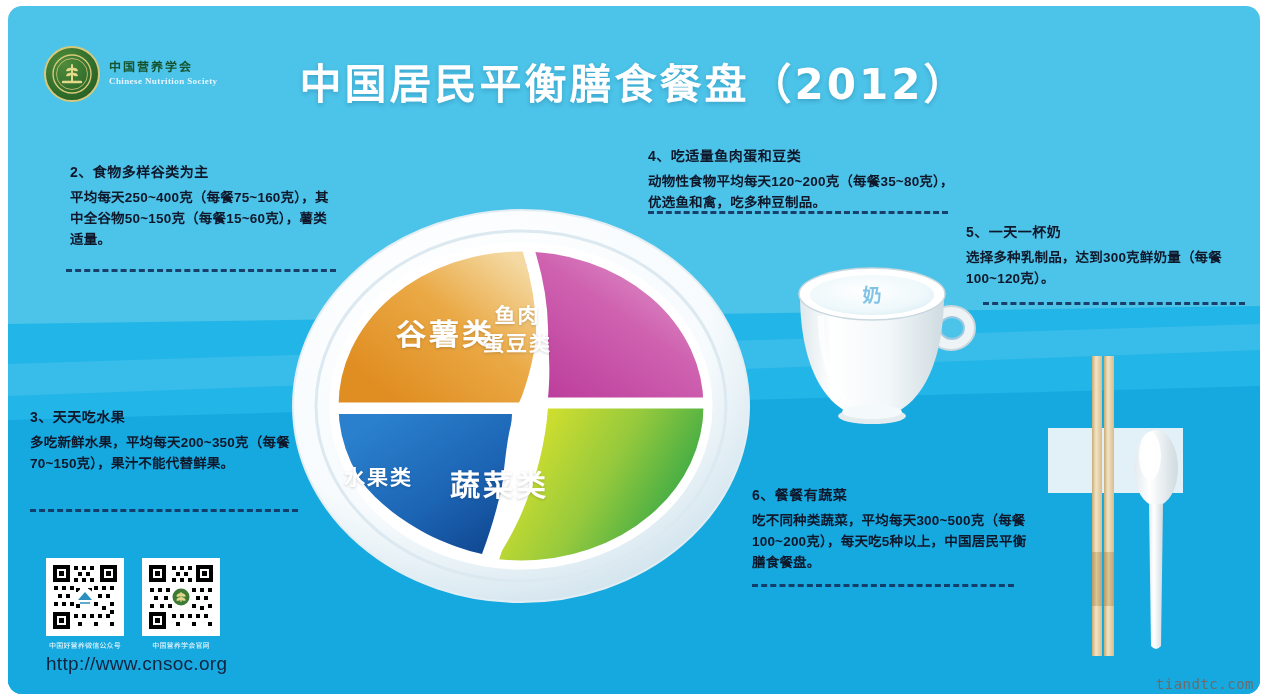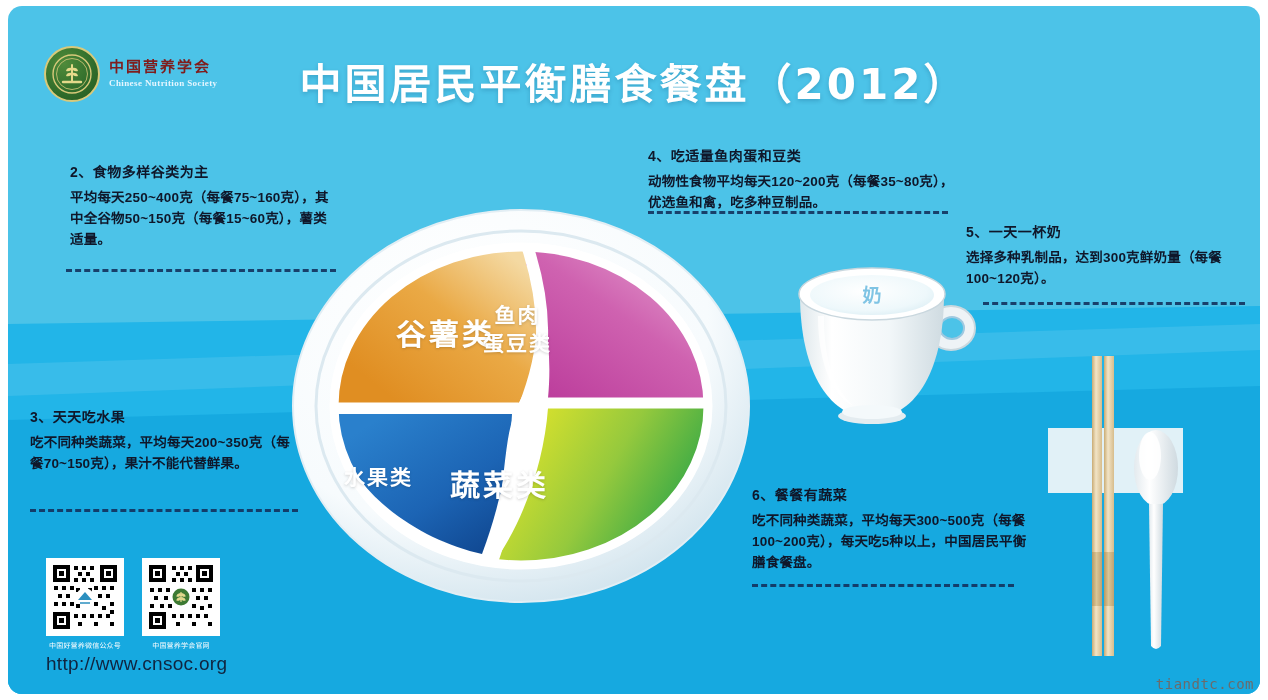--- a/index.html
+++ b/index.html
@@ -33,21 +33,21 @@
     clip-path:polygon(0 40px, 100% 0, 100% 26px, 0 72px);
   }
   
   .logo-wrap{position:absolute;left:36px;top:40px;display:flex;align-items:center;gap:9px;}
   .logo-mark{width:56px;height:56px;border-radius:50%;
     background:radial-gradient(circle at 35% 30%,#4f8b3a,#2f6b2a 62%,#255821);
     border:2px solid #d8c97a;box-sizing:border-box;position:relative;
     display:flex;align-items:center;justify-content:center;}
   .logo-mark svg{display:block;}
   .logo-txt{line-height:1.1;}
-  .logo-cn{color:#7f1d1d;font-size:15px;font-weight:bold;letter-spacing:2px;}
+  .logo-cn{color:#14532d;font-size:12px;font-weight:bold;letter-spacing:2px;}
   .logo-en{color:#e6f6ff;font-size:9px;font-family:"Liberation Serif","DejaVu Serif",serif;
     letter-spacing:.4px;margin-top:3px;font-weight:bold;}
   .title{
     position:absolute;left:0;right:0;top:44px;text-align:center;
     color:#ffffff;font-size:42px;font-weight:bold;letter-spacing:3px;
     font-family:"DejaVu Sans","Liberation Sans",sans-serif;
     text-shadow:0 2px 4px rgba(0,60,100,.22);
   }
   
   .callout{position:absolute;color:#0f172a;}
@@ -138,21 +138,21 @@
     <div class="dash d4"></div>
 
     <div class="callout c5">
       <div class="head">5、一天一杯奶</div>
       <div class="body">选择多种乳制品，达到300克鲜奶量（每餐100~120克）。</div>
     </div>
     <div class="dash d5"></div>
 
     <div class="callout c3">
       <div class="head">3、天天吃水果</div>
-      <div class="body">吃不同种类蔬菜，平均每天200~350克（每餐70~150克），果汁不能代替鲜果。</div>
+      <div class="body">多吃新鲜水果，平均每天200~350克（每餐70~150克），果汁不能代替鲜果。</div>
     </div>
     <div class="dash d3"></div>
 
     <div class="callout c2">
       <div class="head">6、餐餐有蔬菜</div>
       <div class="body">吃不同种类蔬菜，平均每天300~500克（每餐100~200克），每天吃5种以上，中国居民平衡膳食餐盘。</div>
     </div>
     <div class="dash d2"></div>
 
     <div class="plate">

